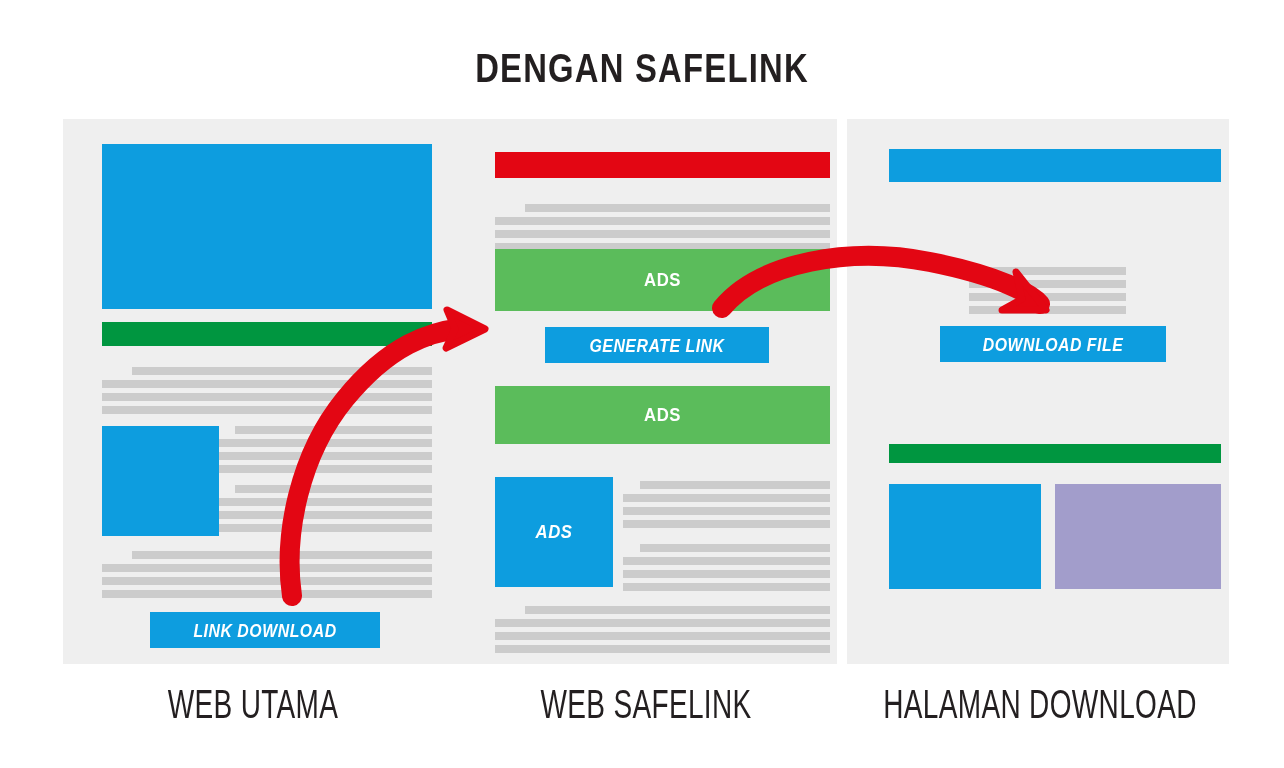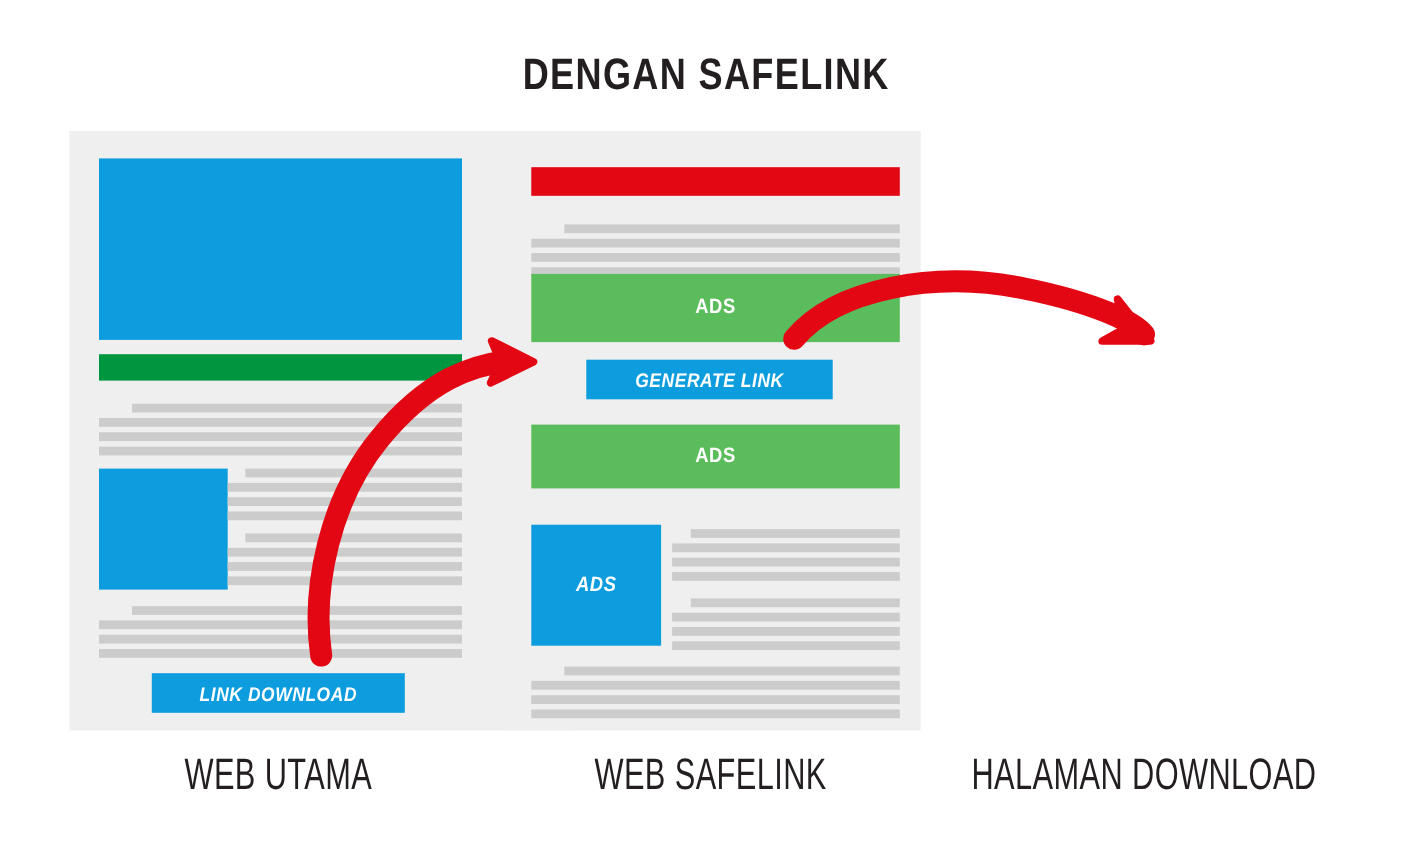--- a/index.html
+++ b/index.html
@@ -48,20 +48,21 @@
     background: #efefef;
   }
   #panel-1 { left: 63px;  width: 459px; }
   #panel-2 { left: 456px; width: 381px; }
   #panel-3 { left: 847px; width: 382px; }
 
   
   .blk {
     position: absolute;
     box-sizing: border-box;
+    margin-left: 12px;
   }
   .blue   { background: #0d9ddf; font-style: italic; }
   .green  { background: #009640; }
   .adsgrn { background: #5bbc5b; }
   .red    { background: #e30613; }
   .purple { background: #a29dcb; }
   .line   { background: #cccccc; height: 8px; }
 
   .btn-label,
   .ads-label {
@@ -172,20 +173,37 @@
     <div class="blk line" style="left:155px; top:438px; width:207px;"></div>
     <div class="blk line" style="left:155px; top:451px; width:207px;"></div>
     <div class="blk line" style="left:155px; top:464px; width:207px;"></div>
 
     <div class="blk line" style="left:57px; top:487px; width:305px;"></div>
     <div class="blk line" style="left:27px; top:500px; width:335px;"></div>
     <div class="blk line" style="left:27px; top:513px; width:335px;"></div>
     <div class="blk line" style="left:27px; top:526px; width:335px;"></div>
   </div>
 
+  <div class="panel" id="panel-3">
+    <div class="blk blue" style="left:30px; top:30px; width:332px; height:33px;"></div>
+
+    <div class="blk line" style="left:110px; top:148px; width:157px;"></div>
+    <div class="blk line" style="left:110px; top:161px; width:157px;"></div>
+    <div class="blk line" style="left:110px; top:174px; width:157px;"></div>
+    <div class="blk line" style="left:110px; top:187px; width:157px;"></div>
+
+    <div class="blk blue" id="btn-download-file" style="left:81px; top:207px; width:226px; height:36px;">
+      <div class="btn-label" style="top:9px; font-size:18px;">DOWNLOAD FILE</div>
+    </div>
+
+    <div class="blk green" style="left:30px; top:325px; width:332px; height:19px;"></div>
+
+    <div class="blk blue" style="left:30px; top:365px; width:152px; height:105px;"></div>
+    <div class="blk purple" style="left:196px; top:365px; width:166px; height:105px;"></div>
+  </div>
 
   <svg class="arrow-layer" viewBox="0 0 1284 768" width="1284" height="768" xmlns="http://www.w3.org/2000/svg">
 
     <g>
       <path d="M 292 582
                C 283 520, 300 440, 345 385
                C 390 330, 430 318, 462 314" fill="none" stroke="#e30613" stroke-width="20" stroke-linecap="round"></path>
       <path d="M 447 296 L 485 315 L 446 334 L 455 315 Z" fill="#e30613" stroke="#e30613" stroke-width="7" stroke-linejoin="round"></path>
     </g>
 

